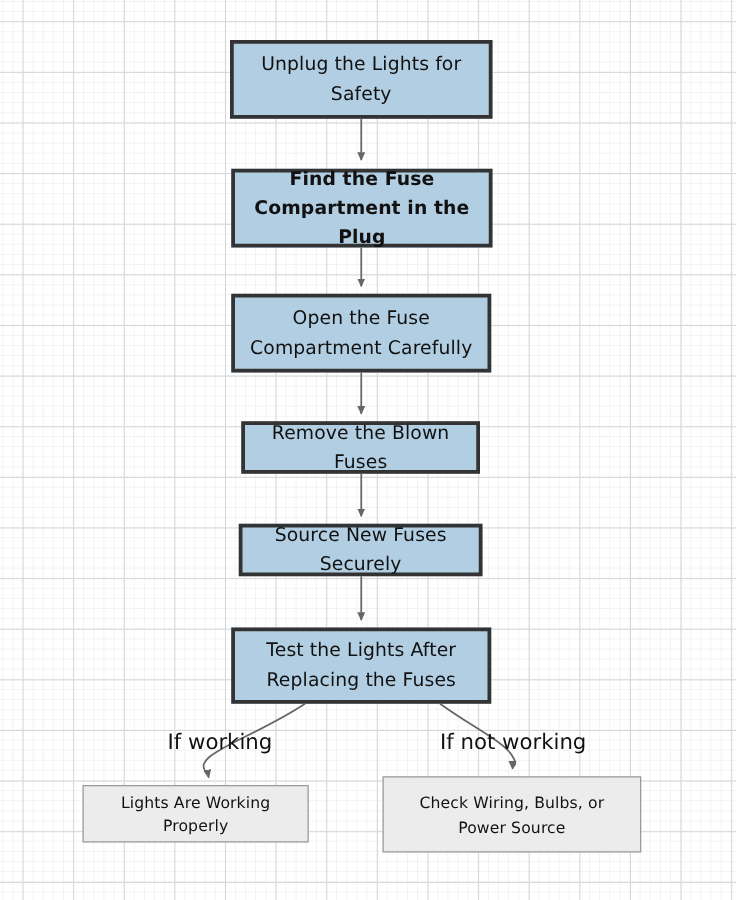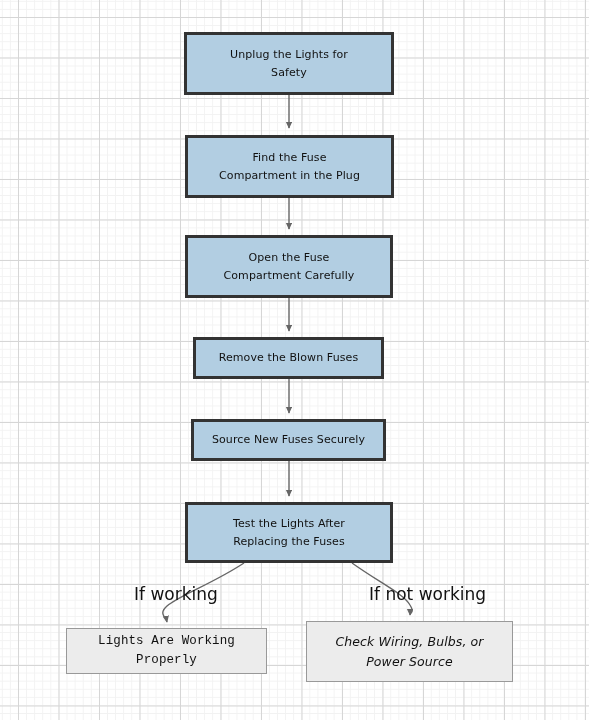--- a/index.html
+++ b/index.html
@@ -39,21 +39,21 @@
     pointer-events: none;
   }
   .node {
     position: absolute;
     box-sizing: border-box;
     display: flex;
     align-items: center;
     justify-content: center;
     text-align: center;
     color: #111111;
-    font-size: 11px;
+    font-size: 15px;
     line-height: 1.55;
     letter-spacing: 0.1px;
   }
   .node.process {
     background: #b2cee2;
     border: 3px solid #333333;
   }
   .node.terminal {
     background: #ececec;
     border: 1px solid #999999;
@@ -93,21 +93,21 @@
       <path d="M244,563 C212,584 180,595 167,606 C158,614 166,617 167,622"></path>
       <path d="M352,563 C380,583 404,594 410,605 C415,613 410,612 410,615"></path>
     </g>
   </svg>
 
   <div class="node process" style="left:184px; top:32px; width:210px; height:63px;">
     <span class="label">Unplug the Lights for
 Safety</span>
   </div>
 
-  <div class="node process" style="left:185px; top:135px; width:209px; height:63px;">
+  <div class="node process" style="left:185px; top:135px; width:209px; height:63px;font-weight:bold;">
     <span class="label">Find the Fuse
 Compartment in the Plug</span>
   </div>
 
   <div class="node process" style="left:193px; top:337px; width:191px; height:42px;">
     <span class="label">Remove the Blown Fuses</span>
   </div>
 
   <div class="node process" style="left:185px; top:235px; width:208px; height:63px;">
     <span class="label">Open the Fuse
@@ -116,26 +116,26 @@
 
   <div class="node process" style="left:191px; top:419px; width:195px; height:42px;">
     <span class="label">Source New Fuses Securely</span>
   </div>
 
   <div class="node process" style="left:185px; top:502px; width:208px; height:61px;">
     <span class="label">Test the Lights After
 Replacing the Fuses</span>
   </div>
 
-  <div class="node terminal" style="left:66px; top:628px; width:201px; height:46px;font-family:Liberation Mono, monospace;">
+  <div class="node terminal" style="left:66px; top:628px; width:181px; height:46px;">
     <span class="label">Lights Are Working Properly</span>
   </div>
 
-  <div class="node terminal" style="left:306px; top:621px; width:207px; height:61px;font-style:italic;">
+  <div class="node terminal" style="left:306px; top:621px; width:207px; height:61px;">
     <span class="label">Check Wiring, Bulbs, or
 Power Source</span>
   </div>
 
   <div class="edge-label" style="left:134px; top:584px;">If working</div>
 
-  <div class="edge-label" style="left:369px; top:584px;">If not working</div>
+  <div class="edge-label" style="left:352px; top:584px;">If not working</div>
 
 </div>
 
 </body></html>

